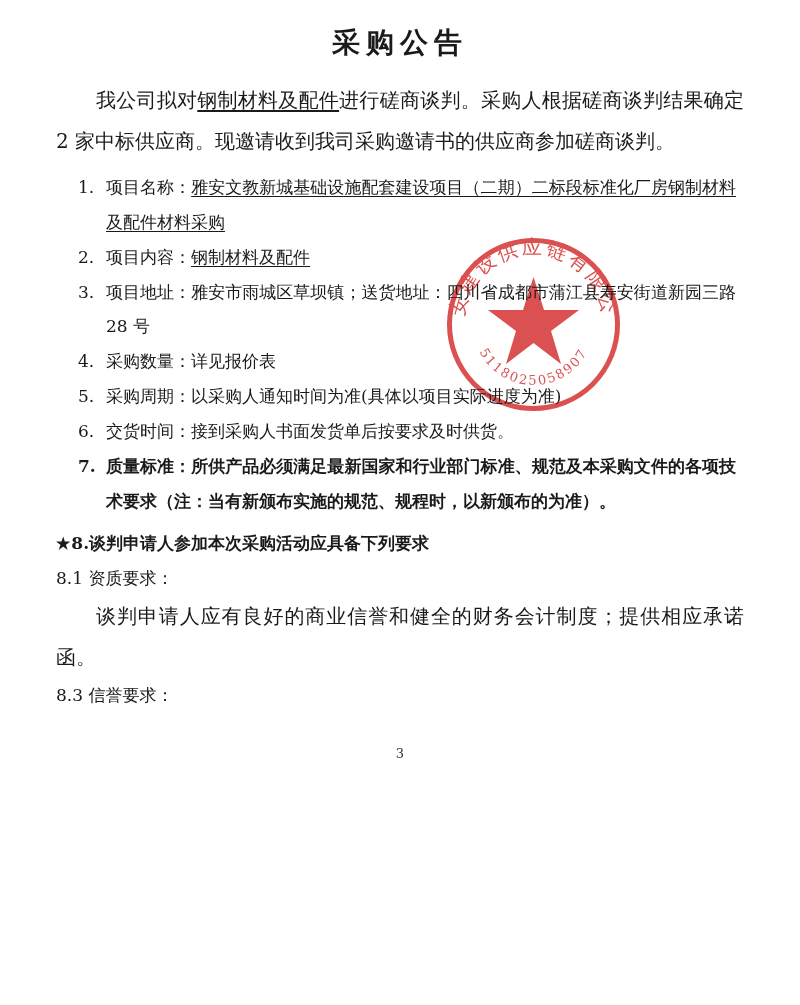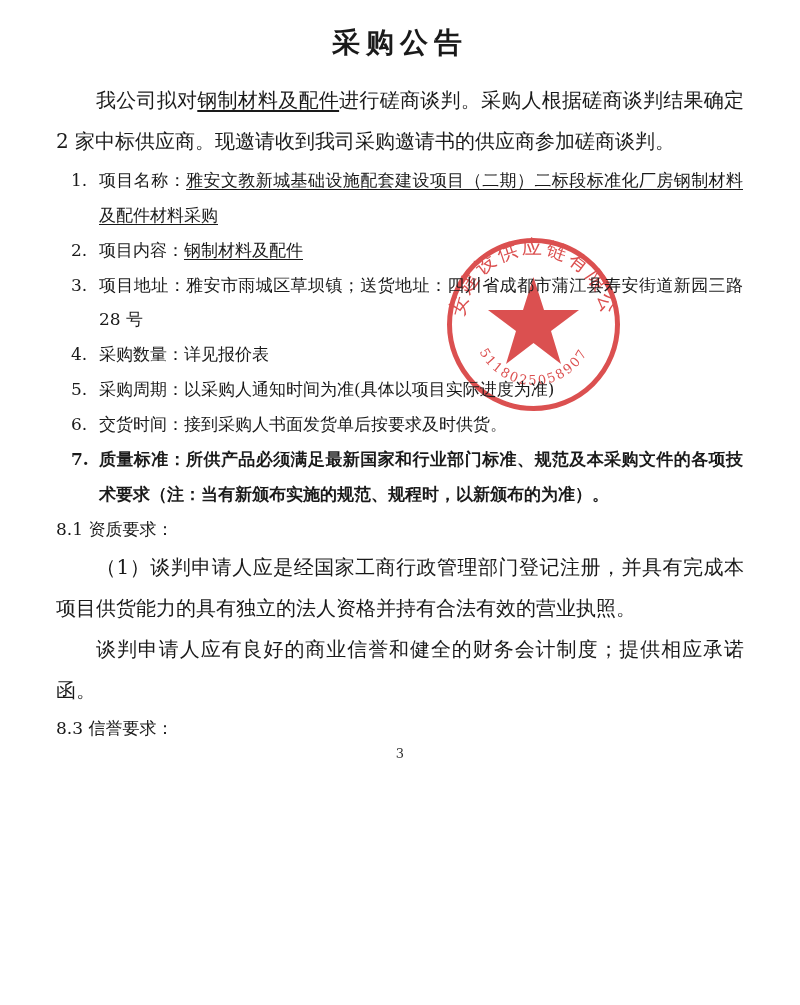--- a/index.html
+++ b/index.html
@@ -40,21 +40,21 @@
   .indent2 {
     text-indent: 2em;
   }
   .ul-under {
     text-decoration: underline;
     text-underline-offset: 3px;
   }
   ol.numbered {
     list-style: none;
     counter-reset: item;
-    margin: 1px;
+    margin: 8px;
     padding: 0;
   }
   ol.numbered > li {
     position: relative;
     counter-increment: item;
     font-size: 17px;
     line-height: 2.05;
     padding-left: 42px;
     text-align: justify;
     text-justify: inter-ideograph;
@@ -139,23 +139,23 @@
     <ol class="numbered">
       <li><span>项目名称：</span><span class="ul-under">雅安文教新城基础设施配套建设项目（二期）二标段标准化厂房钢制材料及配件材料采购</span></li>
       <li><span>项目内容：</span><span class="ul-under">钢制材料及配件</span></li>
       <li><span>项目地址：</span><span>雅安市雨城区草坝镇；送货地址：四川省成都市蒲江县寿安街道新园三路 28 号</span></li>
       <li><span>采购数量：</span><span>详见报价表</span></li>
       <li><span>采购周期：</span><span>以采购人通知时间为准(具体以项目实际进度为准)</span></li>
       <li><span>交货时间：</span><span>接到采购人书面发货单后按要求及时供货。</span></li>
       <li class="bold-item"><span>质量标准：</span><span>所供产品必须满足最新国家和行业部门标准、规范及本采购文件的各项技术要求（注：当有新颁布实施的规范、规程时，以新颁布的为准）。</span></li>
     </ol>
 
+    <div class="star-line"><span class="star">★</span><span>8.</span><span>谈判申请人参加本次采购活动应具备下列要求</span></div>
 
     <div class="sec-line">8.1 资质要求：</div>
-    <p class="para indent2">（1）谈判申请人应是经国家工商行政管理部门登记注册，并具有完成本项目供货能力的具有独立的法人资格并持有合法有效的营业执照。</p>
 
     <p class="para indent2">谈判申请人应有良好的商业信誉和健全的财务会计制度；提供相应承诺函。</p>
 
     <div class="sec-line">8.3 信誉要求：</div>
 
   </div>
 
   <div class="page-num">3</div>
 </div>
 

